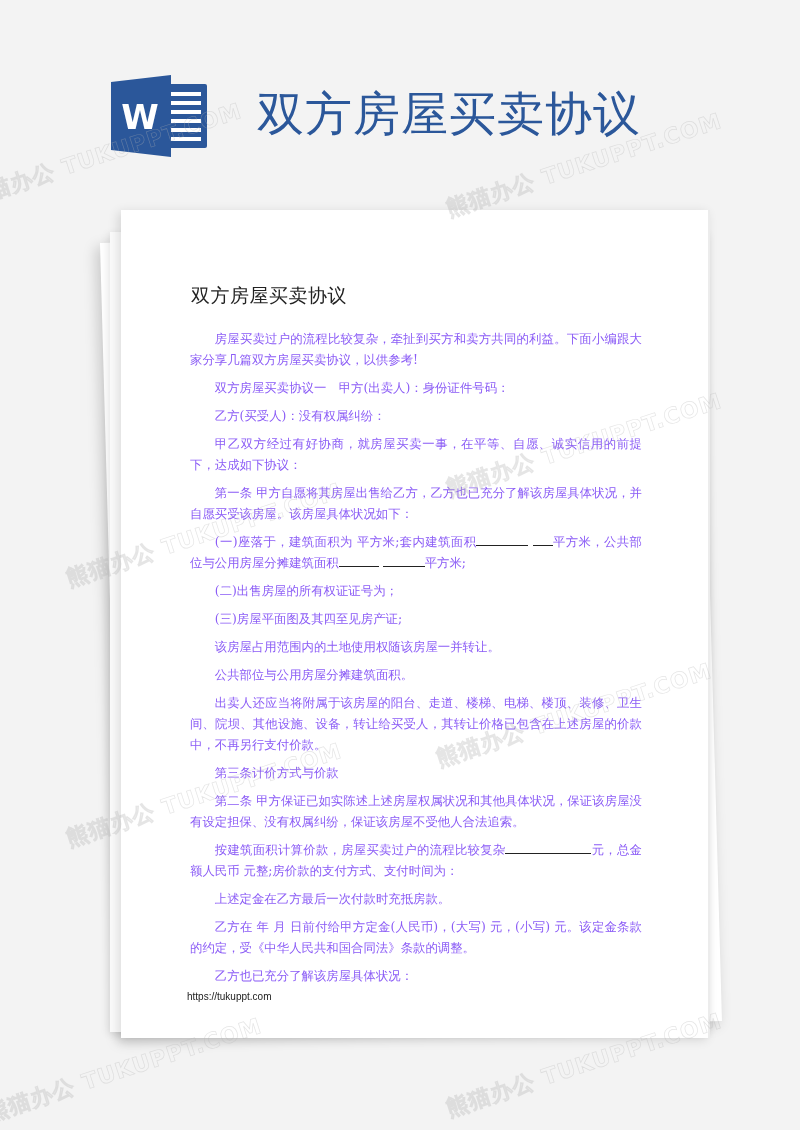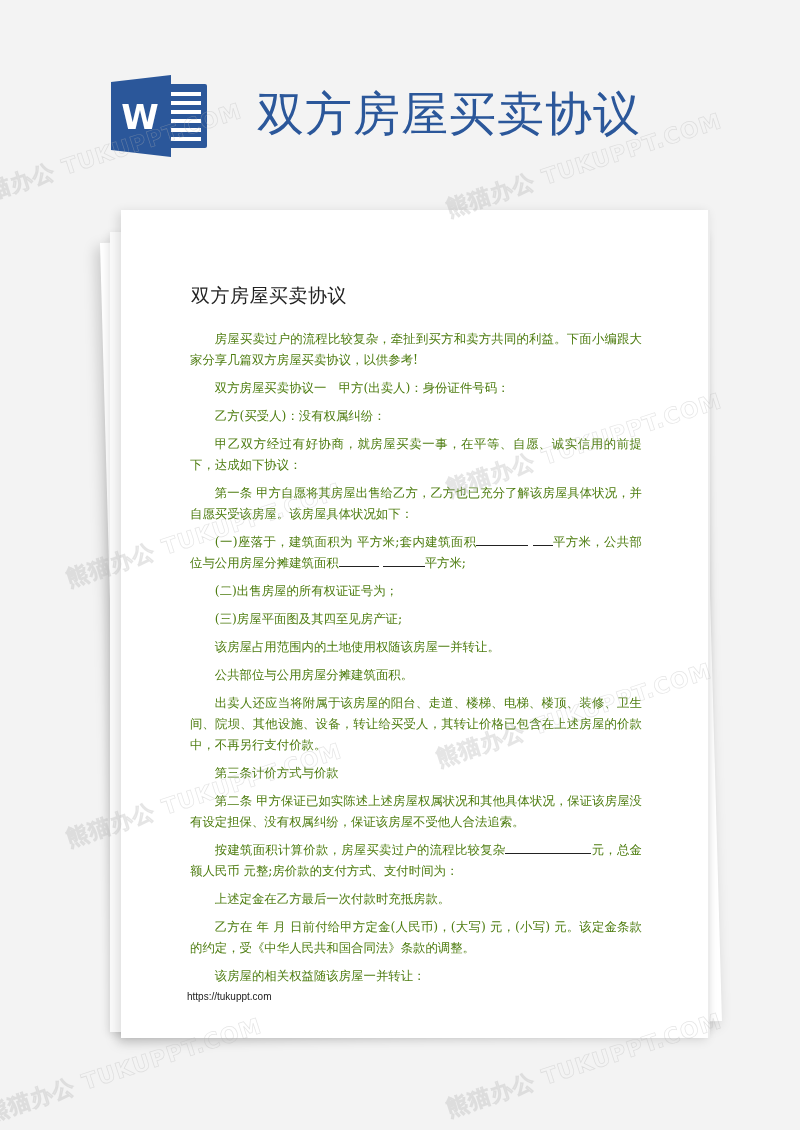--- a/index.html
+++ b/index.html
@@ -36,21 +36,21 @@
     background: #fff; box-shadow: -3px 2px 10px rgba(0,0,0,0.12);
     border-right: 2px solid #ececec;
   }
   .doc-title {
     position: absolute; left: 70px; top: 73px;
     font-family: "DejaVu Sans", "Liberation Sans", sans-serif;
     font-size: 19px; color: #222; letter-spacing: 0.5px;
   }
   .doc-body {
     position: absolute; left: 69px; top: 118px; width: 452px;
-    font-size: 12.4px; color: #4d7c0f; line-height: 21px;
+    font-size: 12.4px; color: #8b5cf6; line-height: 21px;
   }
   .doc-body p { margin: 0 0 7px 0; text-indent: 2em; text-align: justify; }
   .blank { display: inline-block; border-bottom: 1.5px solid #222; height: 12px; vertical-align: baseline; }
   .footer-url {
     position: absolute; left: 66px; top: 781px;
     font-family: "Liberation Sans", "DejaVu Sans", sans-serif;
     font-size: 10px; color: #222;
   }
 </style>
 </head>
@@ -86,21 +86,21 @@
     <p>(二)出售房屋的所有权证证号为；</p>
     <p>(三)房屋平面图及其四至见房产证;</p>
     <p>该房屋占用范围内的土地使用权随该房屋一并转让。</p>
     <p>公共部位与公用房屋分摊建筑面积。</p>
     <p>出卖人还应当将附属于该房屋的阳台、走道、楼梯、电梯、楼顶、装修、卫生间、院坝、其他设施、设备，转让给买受人，其转让价格已包含在上述房屋的价款中，不再另行支付价款。</p>
     <p>第三条计价方式与价款</p>
     <p>第二条 甲方保证已如实陈述上述房屋权属状况和其他具体状况，保证该房屋没有设定担保、没有权属纠纷，保证该房屋不受他人合法追索。</p>
     <p><span>按建筑面积计算价款，房屋买卖过户的流程比较复杂</span><span class="blank" style="width:86px"></span><span>元，总金额人民币 元整;房价款的支付方式、支付时间为：</span></p>
     <p>上述定金在乙方最后一次付款时充抵房款。</p>
     <p>乙方在 年 月 日前付给甲方定金(人民币)，(大写) 元，(小写) 元。该定金条款的约定，受《中华人民共和国合同法》条款的调整。</p>
-    <p>该房屋的相关权益随该房屋一并转让：</p>
+    <p>乙方也已充分了解该房屋具体状况：</p>
   </div>
   <div class="footer-url">https://tukuppt.com</div>
 </div>
 
 <div class="watermark" style="left:440px; top:150px;">熊猫办公 TUKUPPT.COM</div>
 <div class="watermark" style="left:-40px; top:140px;">熊猫办公 TUKUPPT.COM</div>
 <div class="watermark" style="left:440px; top:430px;">熊猫办公 TUKUPPT.COM</div>
 <div class="watermark" style="left:60px; top:520px;">熊猫办公 TUKUPPT.COM</div>
 <div class="watermark" style="left:430px; top:700px;">熊猫办公 TUKUPPT.COM</div>
 <div class="watermark" style="left:60px; top:780px;">熊猫办公 TUKUPPT.COM</div>

